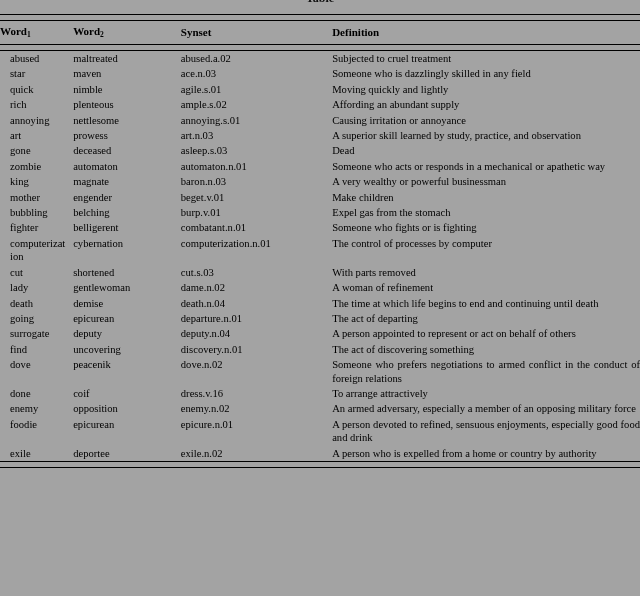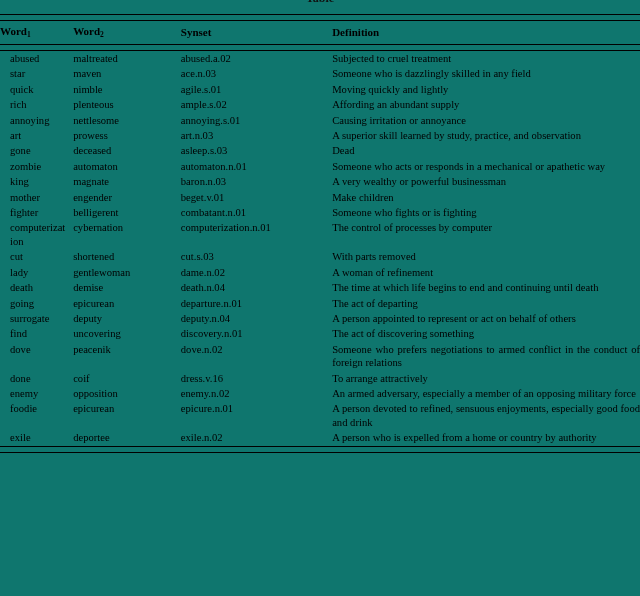--- a/index.html
+++ b/index.html
@@ -13,21 +13,21 @@
     height: 596px;
     overflow: hidden;
     font-family: "Liberation Serif", "DejaVu Serif", serif;
     color: #000000;
   }
 
   .page {
     position: relative;
     width: 640px;
     height: 596px;
-    background: #0f766e;
+    background: #a3a3a3;
   }
 
   
   .caption-fragment {
     position: absolute;
     top: -9px;
     left: 0;
     width: 640px;
     text-align: center;
     font-size: 12px;
@@ -216,20 +216,26 @@
             <td class="cell-synset">baron.n.03</td>
             <td class="cell-def short">A very wealthy or powerful businessman</td>
           </tr>
           <tr>
             <td class="cell-word1">mother</td>
             <td class="cell-word2">engender</td>
             <td class="cell-synset">beget.v.01</td>
             <td class="cell-def short">Make children</td>
           </tr>
           <tr>
+            <td class="cell-word1">bubbling</td>
+            <td class="cell-word2">belching</td>
+            <td class="cell-synset">burp.v.01</td>
+            <td class="cell-def short">Expel gas from the stomach</td>
+          </tr>
+          <tr>
             <td class="cell-word1">fighter</td>
             <td class="cell-word2">belligerent</td>
             <td class="cell-synset">combatant.n.01</td>
             <td class="cell-def short">Someone who fights or is fighting</td>
           </tr>
           <tr>
             <td class="cell-word1">computerization</td>
             <td class="cell-word2">cybernation</td>
             <td class="cell-synset">computerization.n.01</td>
             <td class="cell-def short">The control of processes by computer</td>

